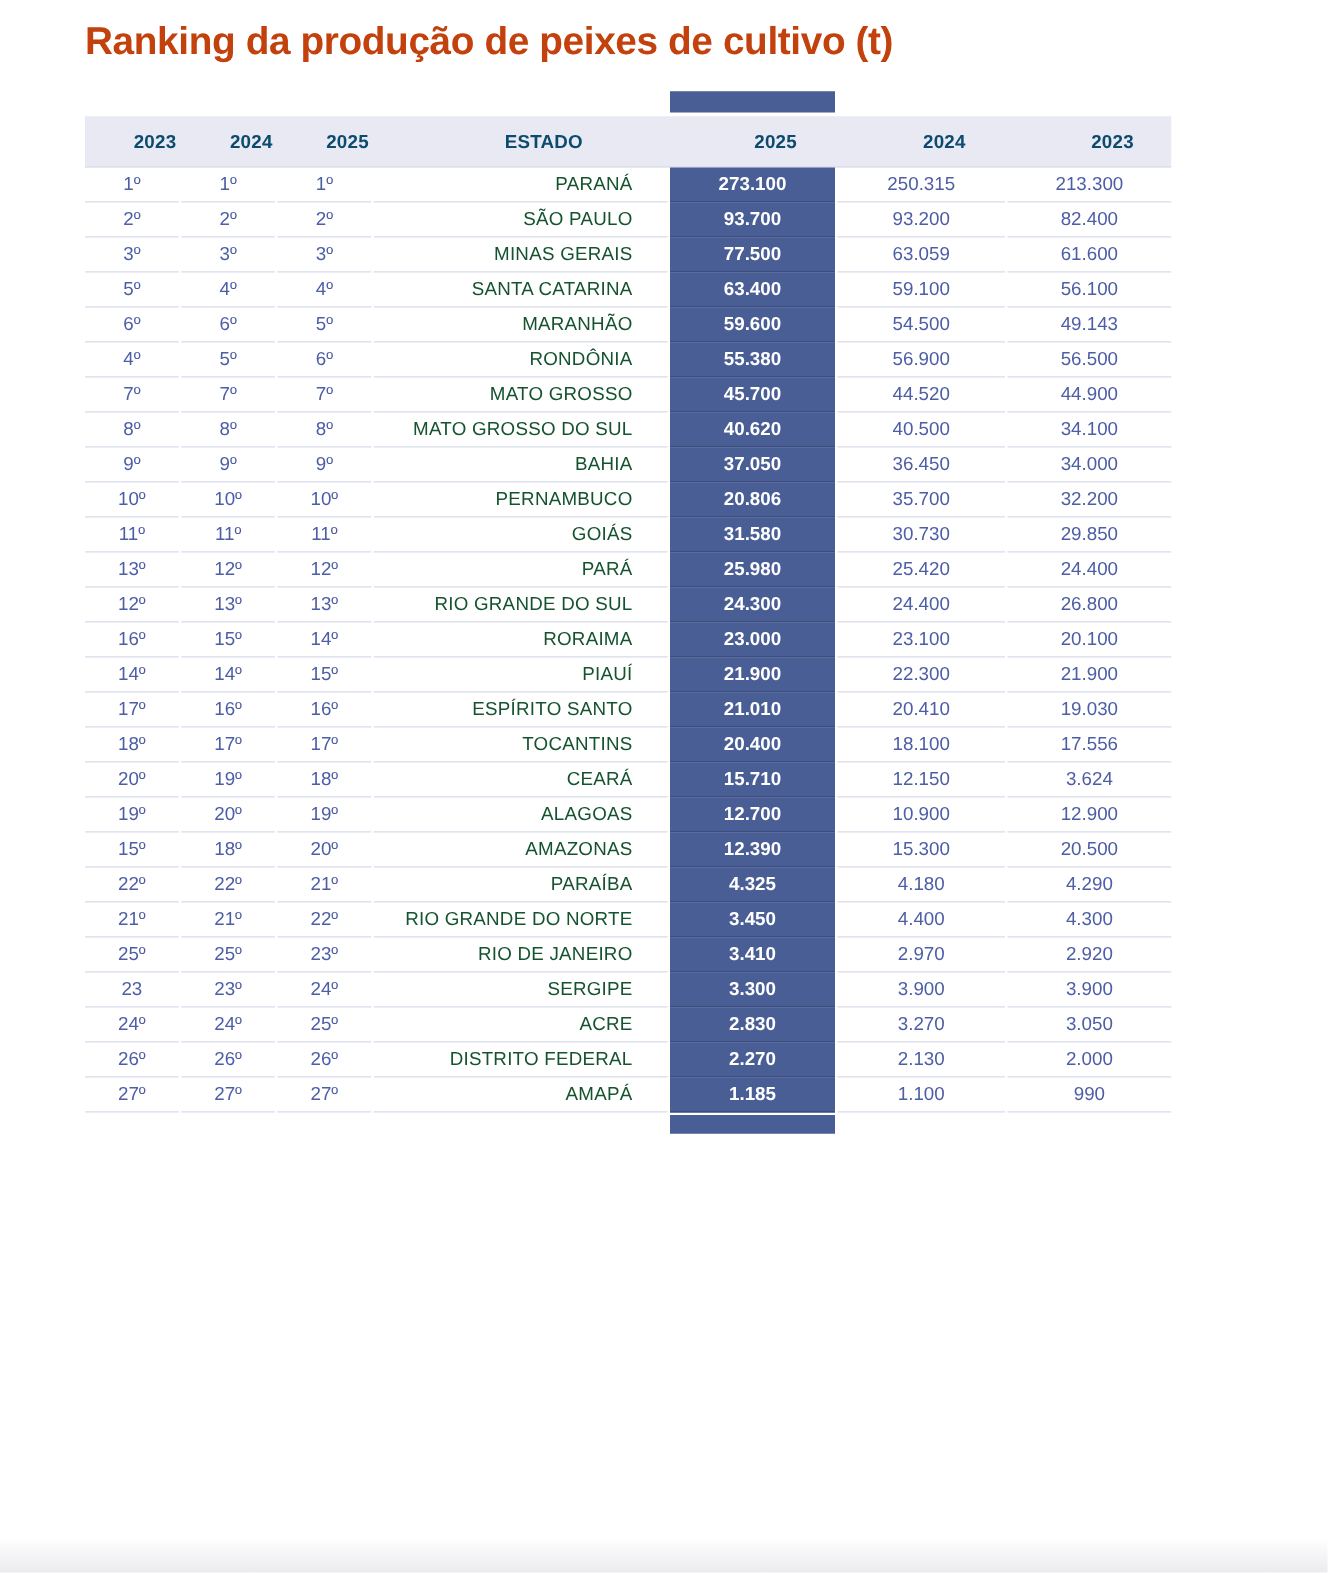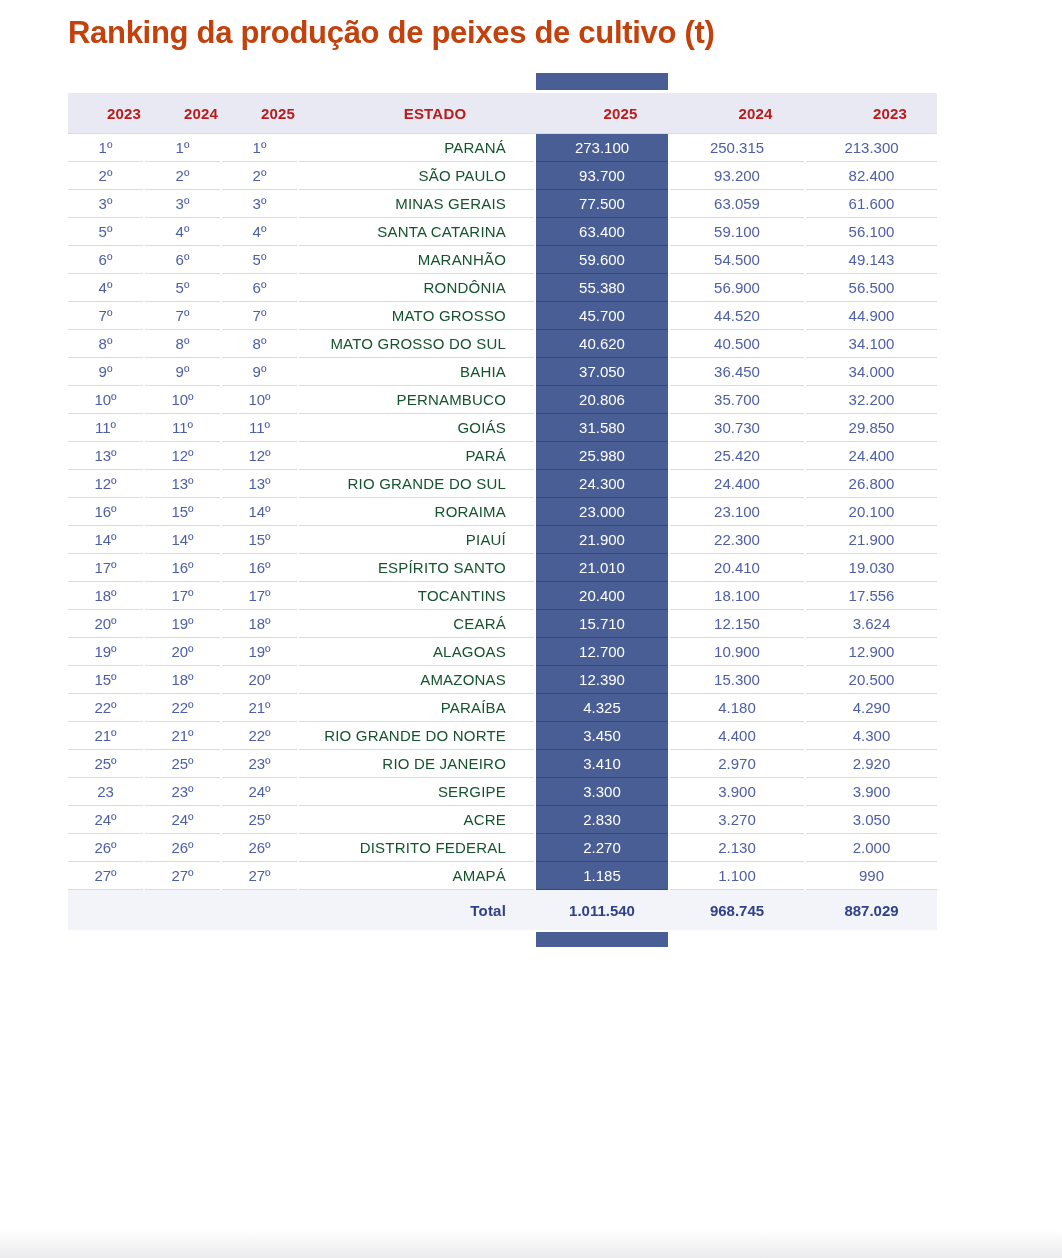--- a/index.html
+++ b/index.html
@@ -44,37 +44,37 @@
     justify-content: center;
     font-size: 15px;
   }
   .thead {
     background: #e8e9f3;
     height: 40px;
     border-bottom: 1px solid #d8daea;
   }
   .th {
     font-weight: 700;
-    color: #b91c1c;
+    color: #0c4a6e;
     letter-spacing: 0.2px;
     margin-left: 37px;
   }
   .trow { height: 28px; }
   .trow .td { border-bottom: 1px solid #d8daea; }
   .rank, .val { color: #4d5ea6; }
   .estado {
     color: #14532d;
     justify-content: flex-end;
     padding-right: 28px;
     letter-spacing: 0.2px;
   }
   .hl {
     background: #4a5e96;
     color: #ffffff !important;
-    font-weight: 400;
+    font-weight: 700;
   }
   .trow .td.hl { border-bottom: 1px solid #37477b; }
   .total {
     background: #f3f4fa;
     height: 40px;
   }
   .total .td { border-bottom: none; font-weight: 700; color: #2e4189; }
   .total .estado { color: #2e4189; }
 </style>
 </head>
@@ -360,24 +360,15 @@
     <div class="td rank">27º</div>
     <div class="td rank">27º</div>
     <div class="td rank">27º</div>
     <div class="td estado">AMAPÁ</div>
     <div class="td val hl">1.185</div>
     <div class="td val">1.100</div>
     <div class="td val">990</div>
   </div>
 </div>
 
-  <div class="row total">
-    <div class="td rank"></div>
-    <div class="td rank"></div>
-    <div class="td rank"></div>
-    <div class="td estado">Total</div>
-    <div class="td val">1.011.540</div>
-    <div class="td val">968.745</div>
-    <div class="td val">887.029</div>
-  </div>
 
   <div class="cap cap-bottom"></div>
 </div>
 
 </body></html>

